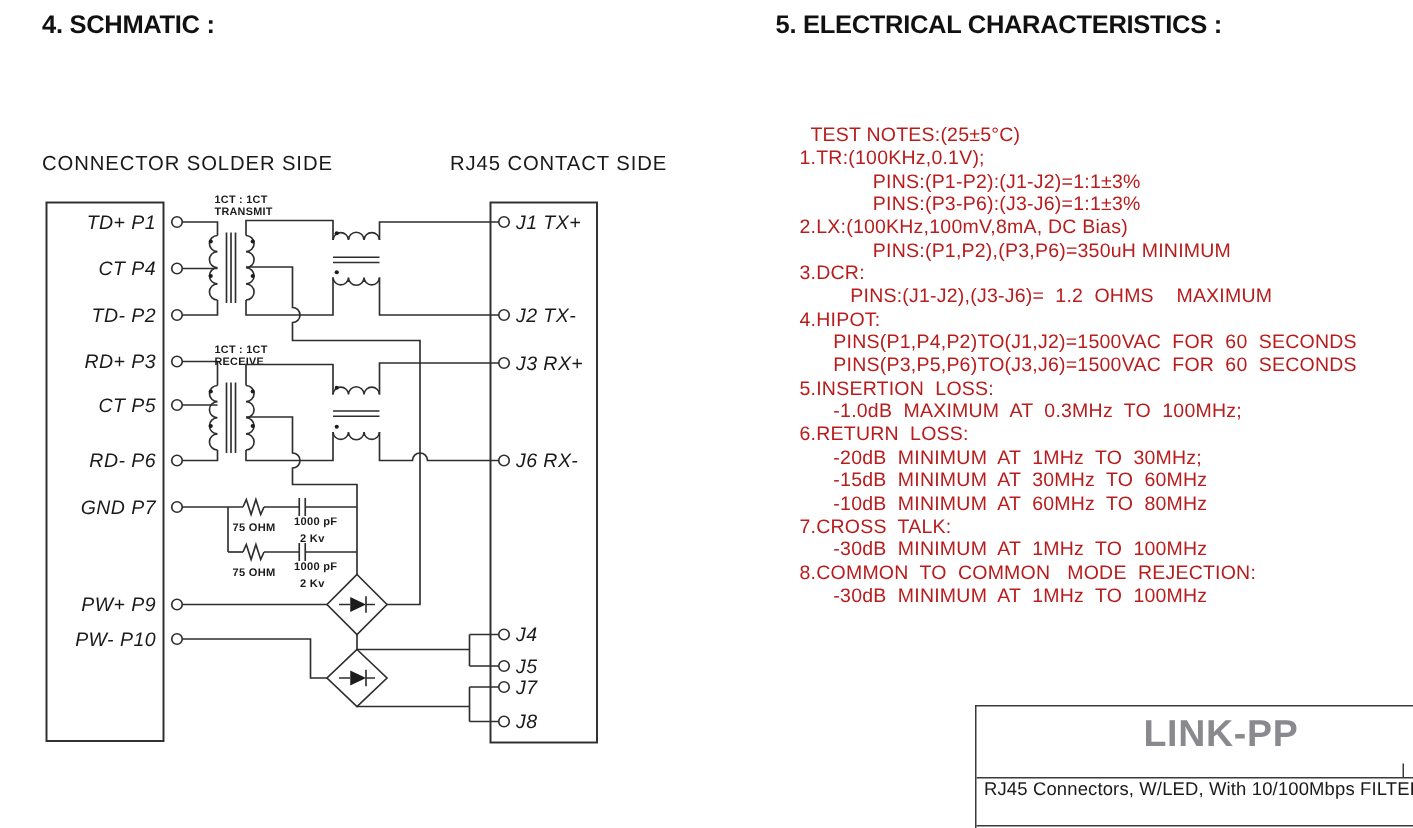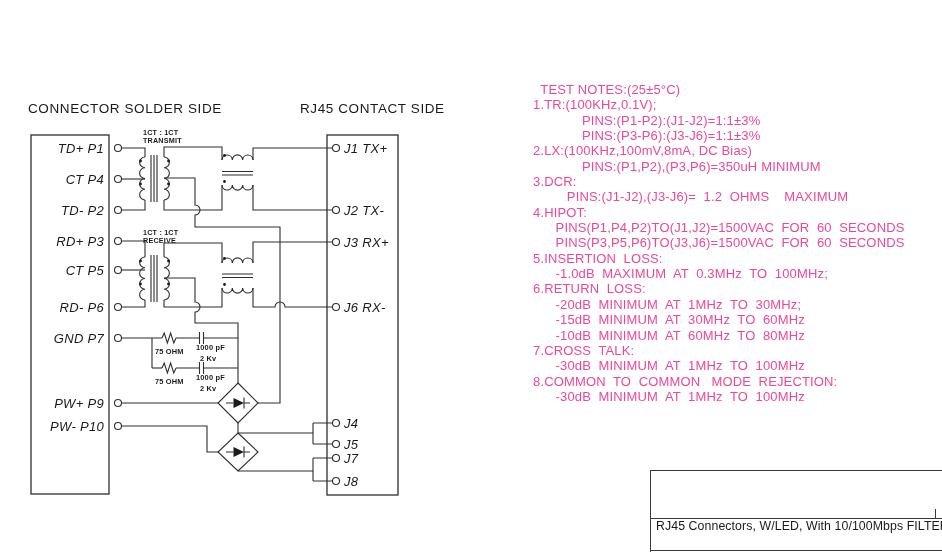--- a/index.html
+++ b/index.html
@@ -14,37 +14,39 @@
   #schematic-svg rect.box{stroke-width:1.3;}
   #schematic-svg circle.pin{stroke:#2e2e2e;fill:#fff;stroke-width:1.1;}
   #schematic-svg circle.dot{fill:#1c1c1c;stroke:none;}
   #schematic-svg polygon.diode{fill:#1c1c1c;stroke:none;}
   text{fill:#1a1a1a;}
   .pin-label{font-size:13px;font-style:italic;letter-spacing:0.3px;}
   .side-label{font-size:13.5px;letter-spacing:0.6px;}
   .tiny-label{font-size:7.2px;font-weight:bold;letter-spacing:0.2px;}
   .comp-label{font-size:7.4px;font-weight:bold;letter-spacing:0.2px;}
   #notes{position:absolute;left:533px;top:82px;font-size:13px;line-height:15.35px;
-         letter-spacing:0.15px;white-space:pre;color:#ec4899;}
+         letter-spacing:0.15px;white-space:pre;color:#b91c1c;}
   #title-block{position:absolute;left:650px;top:470px;width:292px;height:82px;
                border-top:1.3px solid #3a3a3a;border-left:1.3px solid #3a3a3a;}
   #brand-row{position:absolute;left:0;top:0;width:100%;height:46px;}
   #brand-text{position:absolute;left:0;top:4px;width:100%;text-align:center;padding-left:34px;
               box-sizing:border-box;font-weight:bold;font-size:25px;letter-spacing:0.5px;color:#8a8a8e;}
   #desc-row{position:absolute;left:0;top:46.5px;width:100%;border-top:1.2px solid #3a3a3a;}
   #desc-row .desc-line{margin:1.5px 0 0 5px;font-size:12.3px;line-height:13.8px;
                        letter-spacing:0.1px;white-space:nowrap;color:#1a1a1a;}
   #bottom-rule{position:absolute;left:0;top:79px;width:100%;border-top:1.2px solid #3a3a3a;}
   #edge-tick{position:absolute;left:284px;top:38px;height:9px;width:0;border-left:1.2px solid #3a3a3a;}
 </style>
 </head>
 <body>
 
 <div class="page">
 
+  <div id="heading-schematic" class="sec-heading">4. SCHMATIC :</div>
+  <div id="heading-electrical" class="sec-heading">5. ELECTRICAL CHARACTERISTICS :</div>
 
   <svg id="schematic-svg" width="471" height="552" viewBox="0 0 471 552">
 
     <text class="side-label" x="28" y="113">CONNECTOR SOLDER SIDE</text>
     <text class="side-label" x="300" y="113">RJ45 CONTACT SIDE</text>
 
     <rect class="box" x="31" y="135" width="78" height="359"></rect>
     <rect class="box" x="327" y="135" width="71" height="360"></rect>
 
     <g>
@@ -181,20 +183,23 @@
       <text class="pin-label" x="344" y="427.5">J4</text>
       <text class="pin-label" x="344" y="448.5">J5</text>
       <text class="pin-label" x="344" y="462.5">J7</text>
       <text class="pin-label" x="344" y="485.5">J8</text>
     </g>
   </svg>
 
   <div id="notes"><div class="note-line">  TEST NOTES:(25±5°C)</div><div class="note-line">1.TR:(100KHz,0.1V);</div><div class="note-line">             PINS:(P1-P2):(J1-J2)=1:1±3%</div><div class="note-line">             PINS:(P3-P6):(J3-J6)=1:1±3%</div><div class="note-line">2.LX:(100KHz,100mV,8mA, DC Bias)</div><div class="note-line">             PINS:(P1,P2),(P3,P6)=350uH MINIMUM</div><div class="note-line">3.DCR:</div><div class="note-line">         PINS:(J1-J2),(J3-J6)=  1.2  OHMS    MAXIMUM</div><div class="note-line">4.HIPOT:</div><div class="note-line">      PINS(P1,P4,P2)TO(J1,J2)=1500VAC  FOR  60  SECONDS</div><div class="note-line">      PINS(P3,P5,P6)TO(J3,J6)=1500VAC  FOR  60  SECONDS</div><div class="note-line">5.INSERTION  LOSS:</div><div class="note-line">      -1.0dB  MAXIMUM  AT  0.3MHz  TO  100MHz;</div><div class="note-line">6.RETURN  LOSS:</div><div class="note-line">      -20dB  MINIMUM  AT  1MHz  TO  30MHz;</div><div class="note-line">      -15dB  MINIMUM  AT  30MHz  TO  60MHz</div><div class="note-line">      -10dB  MINIMUM  AT  60MHz  TO  80MHz</div><div class="note-line">7.CROSS  TALK:</div><div class="note-line">      -30dB  MINIMUM  AT  1MHz  TO  100MHz</div><div class="note-line">8.COMMON  TO  COMMON   MODE  REJECTION:</div><div class="note-line">      -30dB  MINIMUM  AT  1MHz  TO  100MHz</div></div>
 
   <div id="title-block">
+    <div id="brand-row">
+      <div id="brand-text">LINK-PP</div>
+    </div>
     <div id="desc-row">
       <div class="desc-line">RJ45  Connectors,  W/LED,  With  10/100Mbps  FILTER</div>
     </div>
     <div id="bottom-rule"></div>
     <div id="edge-tick"></div>
   </div>
 
 </div>
 
 </body></html>

